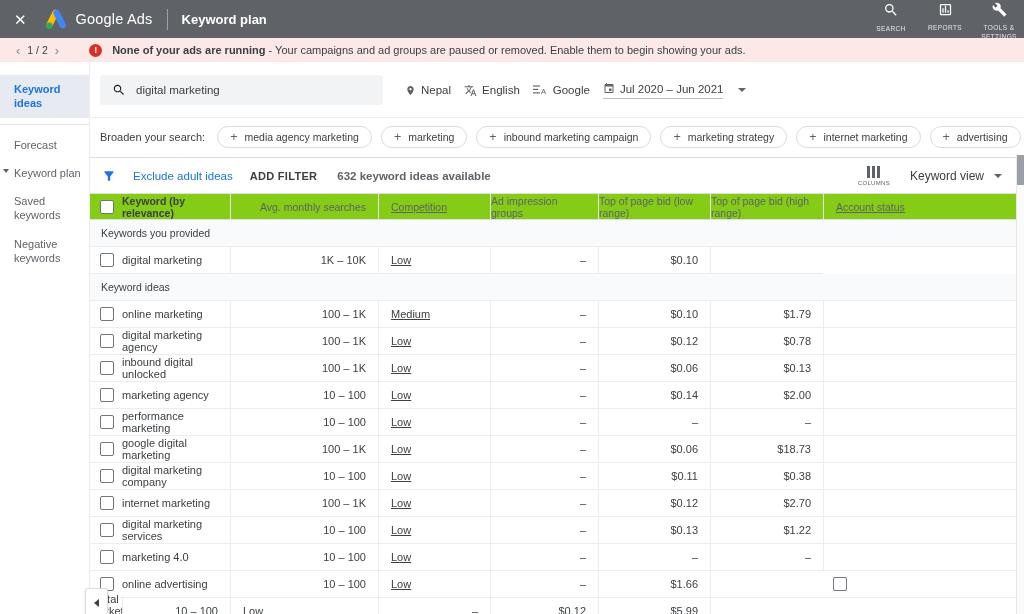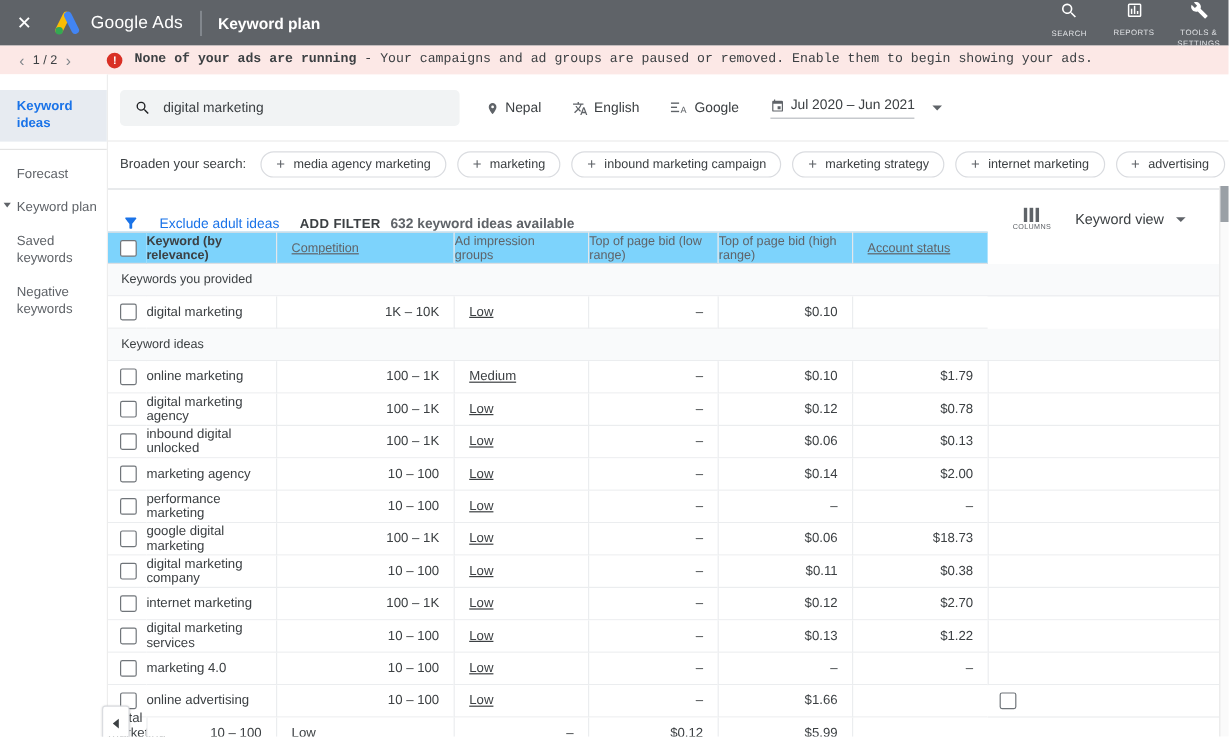--- a/index.html
+++ b/index.html
@@ -16,71 +16,71 @@
   .tb-actions{margin-left:auto;display:flex;align-items:flex-start;gap:8px;}
   .tb-action{display:flex;flex-direction:column;align-items:center;width:46px;cursor:pointer;padding-top:5px;}
   .tb-lbl{font-size:6.5px;color:#e3e5e8;margin-top:3px;letter-spacing:.4px;white-space:pre-line;text-align:center;line-height:1.35;}
 
   
   .notifbar{height:24px;background:#fce8e6;display:flex;align-items:center;font-size:11px;color:#3c4043;padding-left:10px;}
   .chev{color:#80868b;font-size:13px;padding:0 6px;line-height:1;cursor:pointer;}
   .pager{font-size:10.5px;color:#3c4043;margin:0 1px;}
   .err-ic{width:13px;height:13px;border-radius:50%;background:#d93025;color:#fff;font-size:9px;font-weight:bold;
           display:flex;align-items:center;justify-content:center;margin:0 10px 0 24px;flex:none;}
-  .notif-msg{white-space:nowrap;font-family:Liberation Mono, monospace;}
+  .notif-msg{white-space:nowrap;}
   .notif-msg b{font-weight:bold;}
 
   
   .content{display:flex;height:552px;}
   .sidebar{width:90px;min-width:90px;border-right:1px solid #ededed;padding-top:13px;box-sizing:border-box;background:#fff;}
   .sb-item{padding:7px 6px 7px 14px;font-size:11px;color:#5f6368;line-height:1.3;position:relative;cursor:pointer;}
   .sb-item.sel{background:#e7ebf1;color:#1a73e8;font-weight:bold;}
   .sb-arrow{position:absolute;left:3px;top:10px;width:0;height:0;border-left:3.5px solid transparent;
             border-right:3.5px solid transparent;border-top:4px solid #5f6368;}
   .sb-div{border-top:1px solid #e4e4e4;margin:6px 0;}
   .main{flex:1;position:relative;box-sizing:border-box;min-width:0;}
 
   
   .search-row{display:flex;align-items:center;padding:13px 0 0 10px;}
   .search-pill{width:283px;height:30px;background:#f1f3f4;border-radius:4px;display:flex;align-items:center;
                padding:0 12px;box-sizing:border-box;cursor:text;}
   .search-q{font-size:11.5px;color:#3c4043;margin-left:10px;}
-  .opts{display:flex;align-items:center;margin-left:22px;gap:26px;}
+  .opts{display:flex;align-items:center;margin-left:22px;gap:13px;}
   .opt{display:flex;align-items:center;gap:5px;font-size:11.5px;color:#3c4043;cursor:pointer;}
   .opt svg{display:block;flex:none;}
   .date-wrap{display:flex;align-items:center;cursor:pointer;}
-  .date-opt{display:flex;align-items:center;gap:5px;font-size:11.5px;color:#3c4043;
+  .date-opt{display:flex;align-items:flex-end;gap:5px;font-size:11.5px;color:#3c4043;
             border-bottom:1px solid #b8bcc1;padding-bottom:3px;}
   .caret{width:0;height:0;border-left:4px solid transparent;border-right:4px solid transparent;
          border-top:4px solid #5f6368;display:inline-block;}
   .date-caret{margin-left:15px;}
   .hdivider{border-top:1px solid #ececec;margin-top:12px;}
 
   
   .broaden-row{display:flex;align-items:center;padding:8px 0 9px 10px;gap:9px;flex-wrap:nowrap;overflow:hidden;}
   .b-label{font-size:11px;color:#3c4043;margin-right:3px;white-space:nowrap;}
   .chip{display:flex;align-items:center;height:22px;padding:0 12px;border:1px solid #dadce0;border-radius:12px;
         font-size:10.5px;color:#3c4043;gap:7px;cursor:pointer;background:#fff;white-space:nowrap;box-sizing:border-box;}
   .chip-plus{font-size:12.5px;color:#5f6368;line-height:1;}
 
   
   .tablecard{border-top:1px solid #dadce0;}
-  .toolbar{height:35px;display:flex;align-items:flex-end;padding-left:12px;margin-right:8px;}
+  .toolbar{height:35px;display:flex;align-items:center;padding-left:12px;margin-right:8px;}
   .funnel{margin-right:17px;display:flex;cursor:pointer;}
   .link-exclude{color:#1a73e8;font-size:11.5px;margin-right:17px;cursor:pointer;}
-  .add-filter{color:#3c4043;font-size:11px;font-weight:bold;letter-spacing:.3px;margin-right:8px;cursor:pointer;}
+  .add-filter{color:#3c4043;font-size:11px;font-weight:bold;letter-spacing:.3px;margin-right:20px;cursor:pointer;}
   .count{color:#5f6368;font-size:11.5px;font-weight:bold;}
-  .toolbar-right{margin-left:auto;display:flex;align-items:center;padding-right:28px;gap:20px;}
+  .toolbar-right{margin-left:auto;display:flex;align-items:center;padding-right:14px;gap:20px;}
   .columns-btn{display:flex;flex-direction:column;align-items:center;cursor:pointer;}
   .columns-lbl{font-size:6px;color:#5f6368;margin-top:2px;letter-spacing:.3px;}
   .view-btn{display:flex;align-items:center;gap:10px;font-size:12px;color:#3c4043;cursor:pointer;}
 
   .tgrid{display:grid;grid-template-columns:32px 108px 148px 112px 108px 112px 113px 1fr;margin-right:8px;}
   .hcell{height:27px;border-top:1px solid #dcdfe3;border-bottom:1px solid #dcdfe3;display:flex;align-items:center;
-         font-size:10.5px;color:#5f6368;box-sizing:border-box;background:#7dd3fc;cursor:pointer;}
+         font-size:10.5px;color:#5f6368;box-sizing:border-box;background:#84cc16;cursor:pointer;}
   .hcell.first{color:#3c4043;font-weight:bold;}
   .hvb{border-left:1px solid #e4e7ea;}
   .cell{height:27px;display:flex;align-items:center;font-size:11px;color:#3c4043;border-bottom:1px solid #ebedef;
         box-sizing:border-box;background:#fff;}
   .vb{border-left:1px solid #ebedef;}
   .al{padding-left:12px;text-decoration:underline;}
   .ar{justify-content:flex-end;padding-right:12px;}
   .cb{width:12px;height:12px;border:1.5px solid #70757a;border-radius:2px;margin-left:10px;background:#fff;cursor:pointer;flex:none;}
   .section-band{grid-column:1/-1;height:27px;display:flex;align-items:center;padding-left:11px;font-size:10.5px;
                 color:#3c4043;background:#f9fafb;border-bottom:1px solid #ebedef;box-sizing:border-box;}
@@ -253,20 +253,21 @@
               <span class="caret"></span>
             </span>
           </span>
         </div>
 
         <div class="tgrid">
           <div class="hcell">
               <span class="cb"></span>
             </div>
           <div class="hcell first">Keyword (by relevance)</div>
+          <div class="hcell ar hvb">Avg. monthly searches</div>
           <div class="hcell al hvb">Competition</div>
           <div class="hcell ar hvb">Ad impression groups</div>
           <div class="hcell ar hvb">Top of page bid (low range)</div>
           <div class="hcell ar hvb">Top of page bid (high range)</div>
           <div class="hcell al hvb">Account status</div>
         <div class="section-band">Keywords you provided</div>
             <div class="cell ">
               <span class="cb"></span>
             </div>
             <div class="cell ">digital marketing</div>

